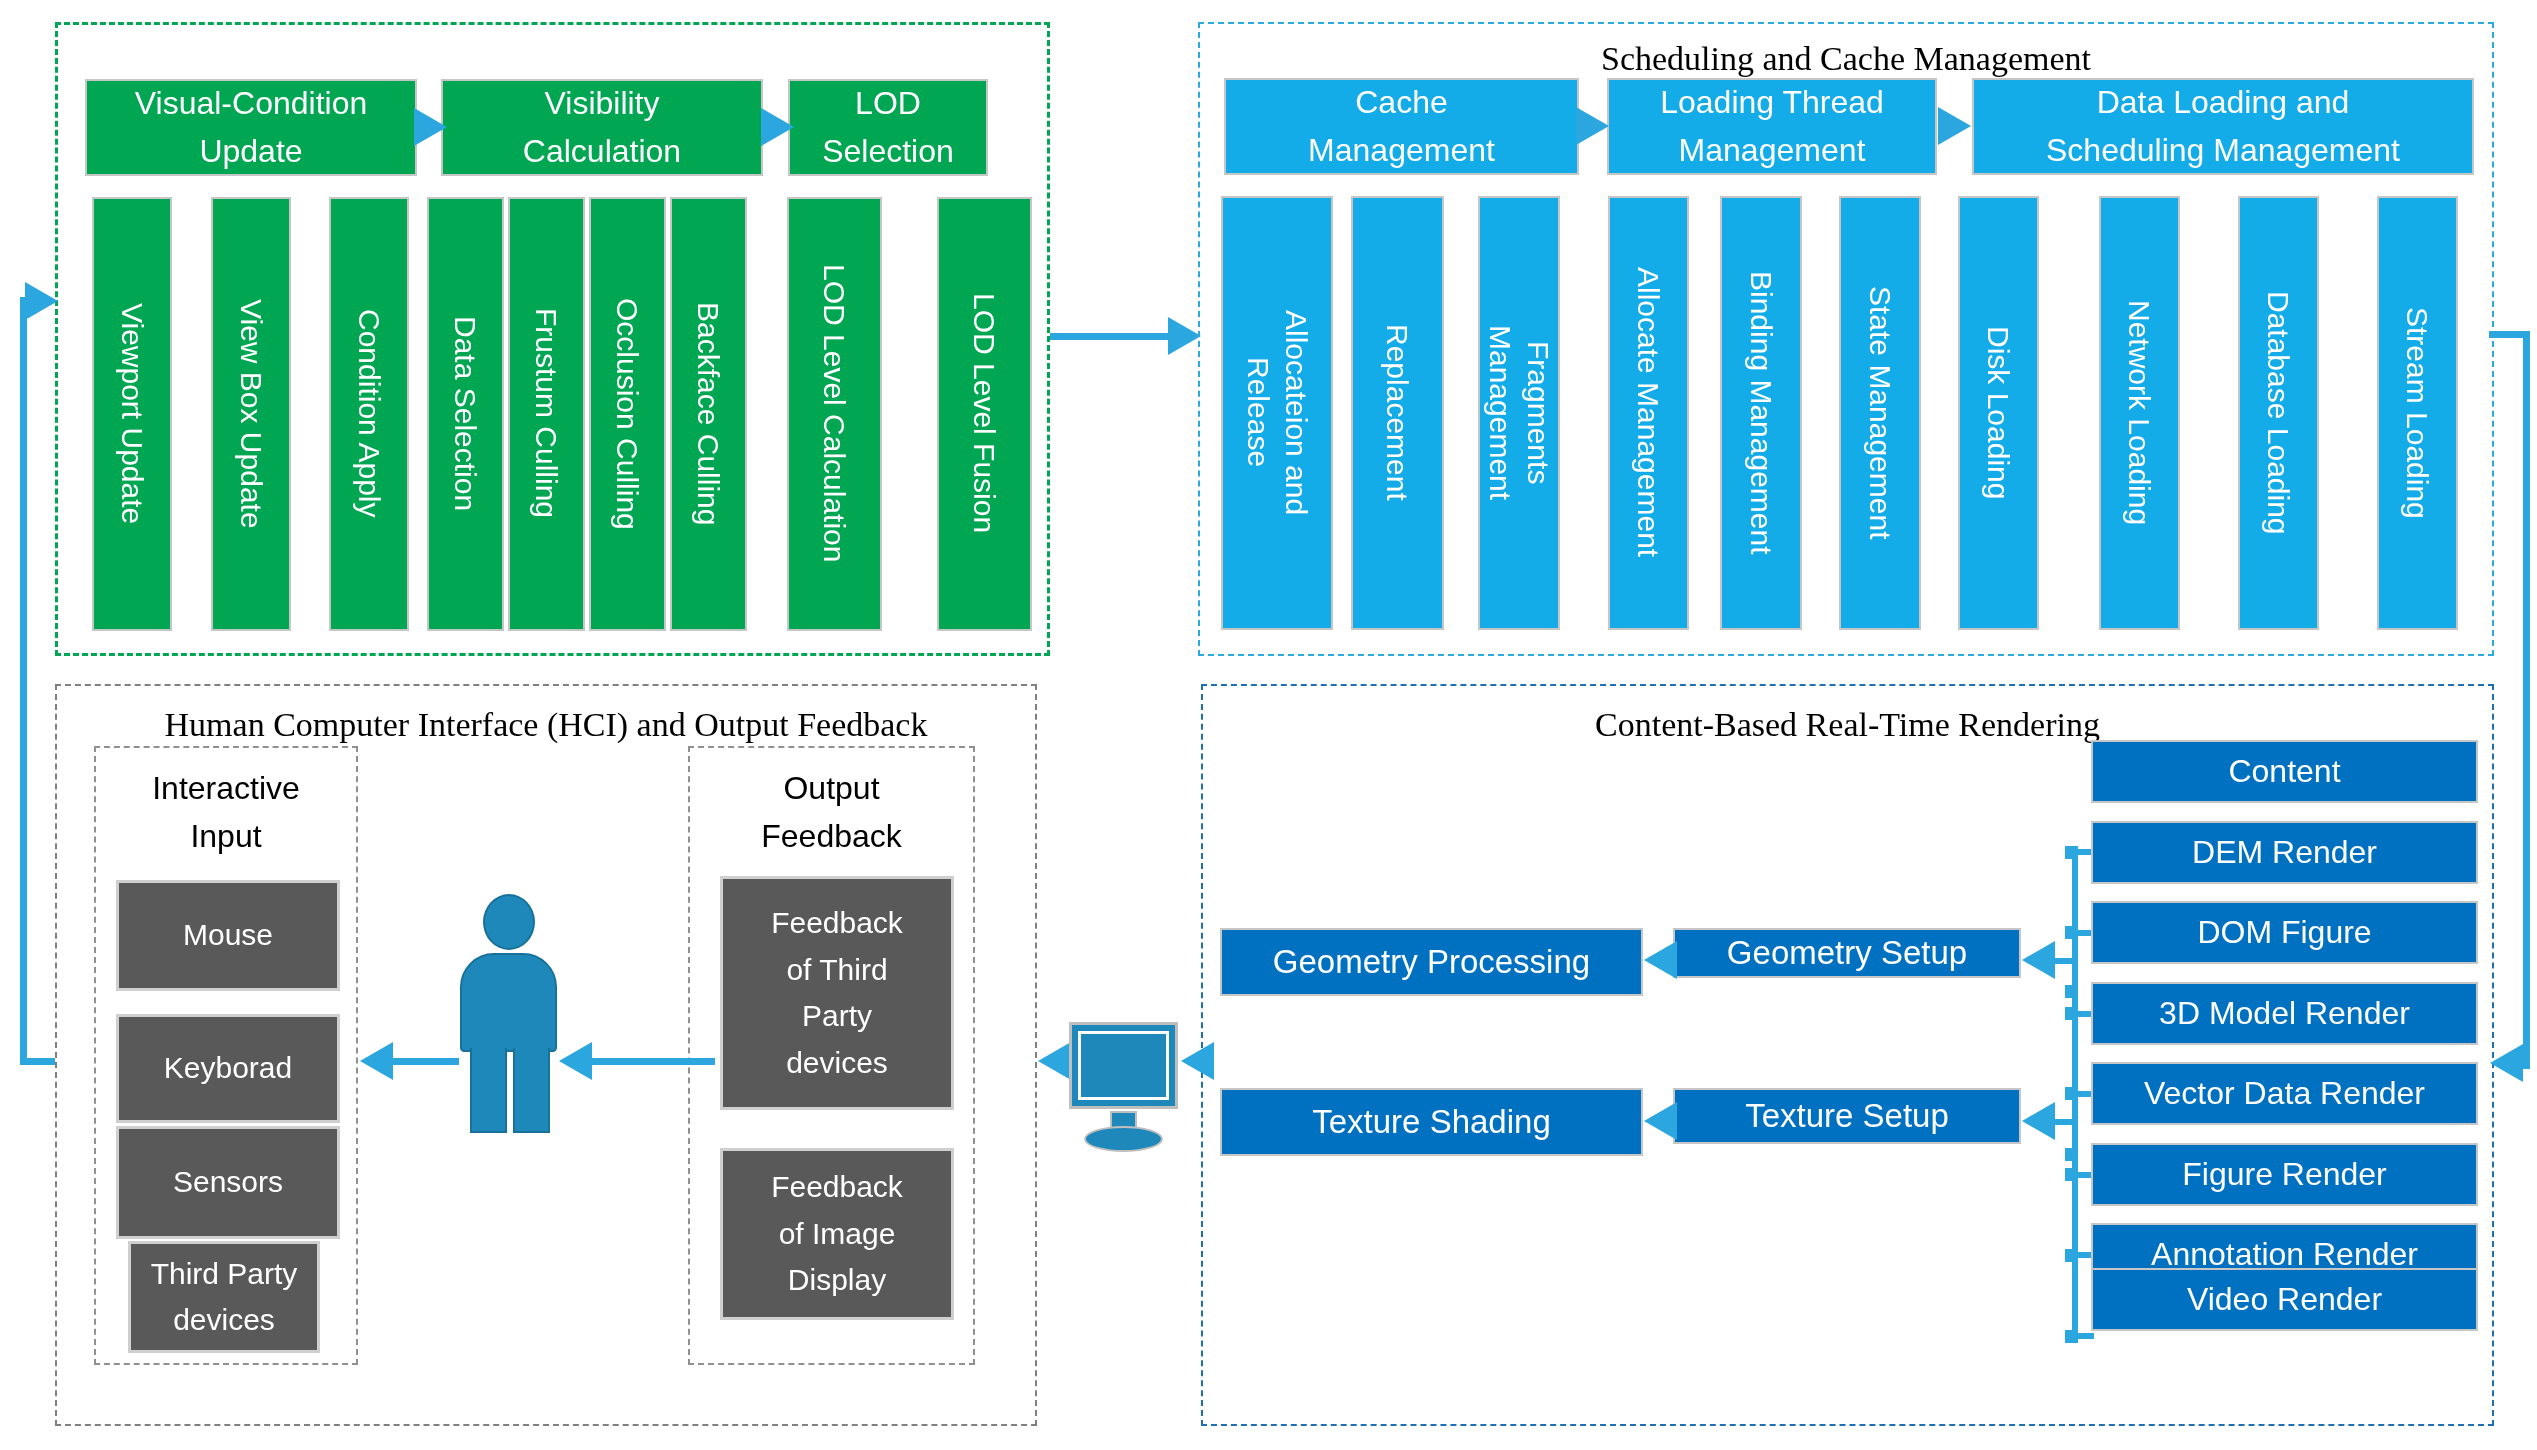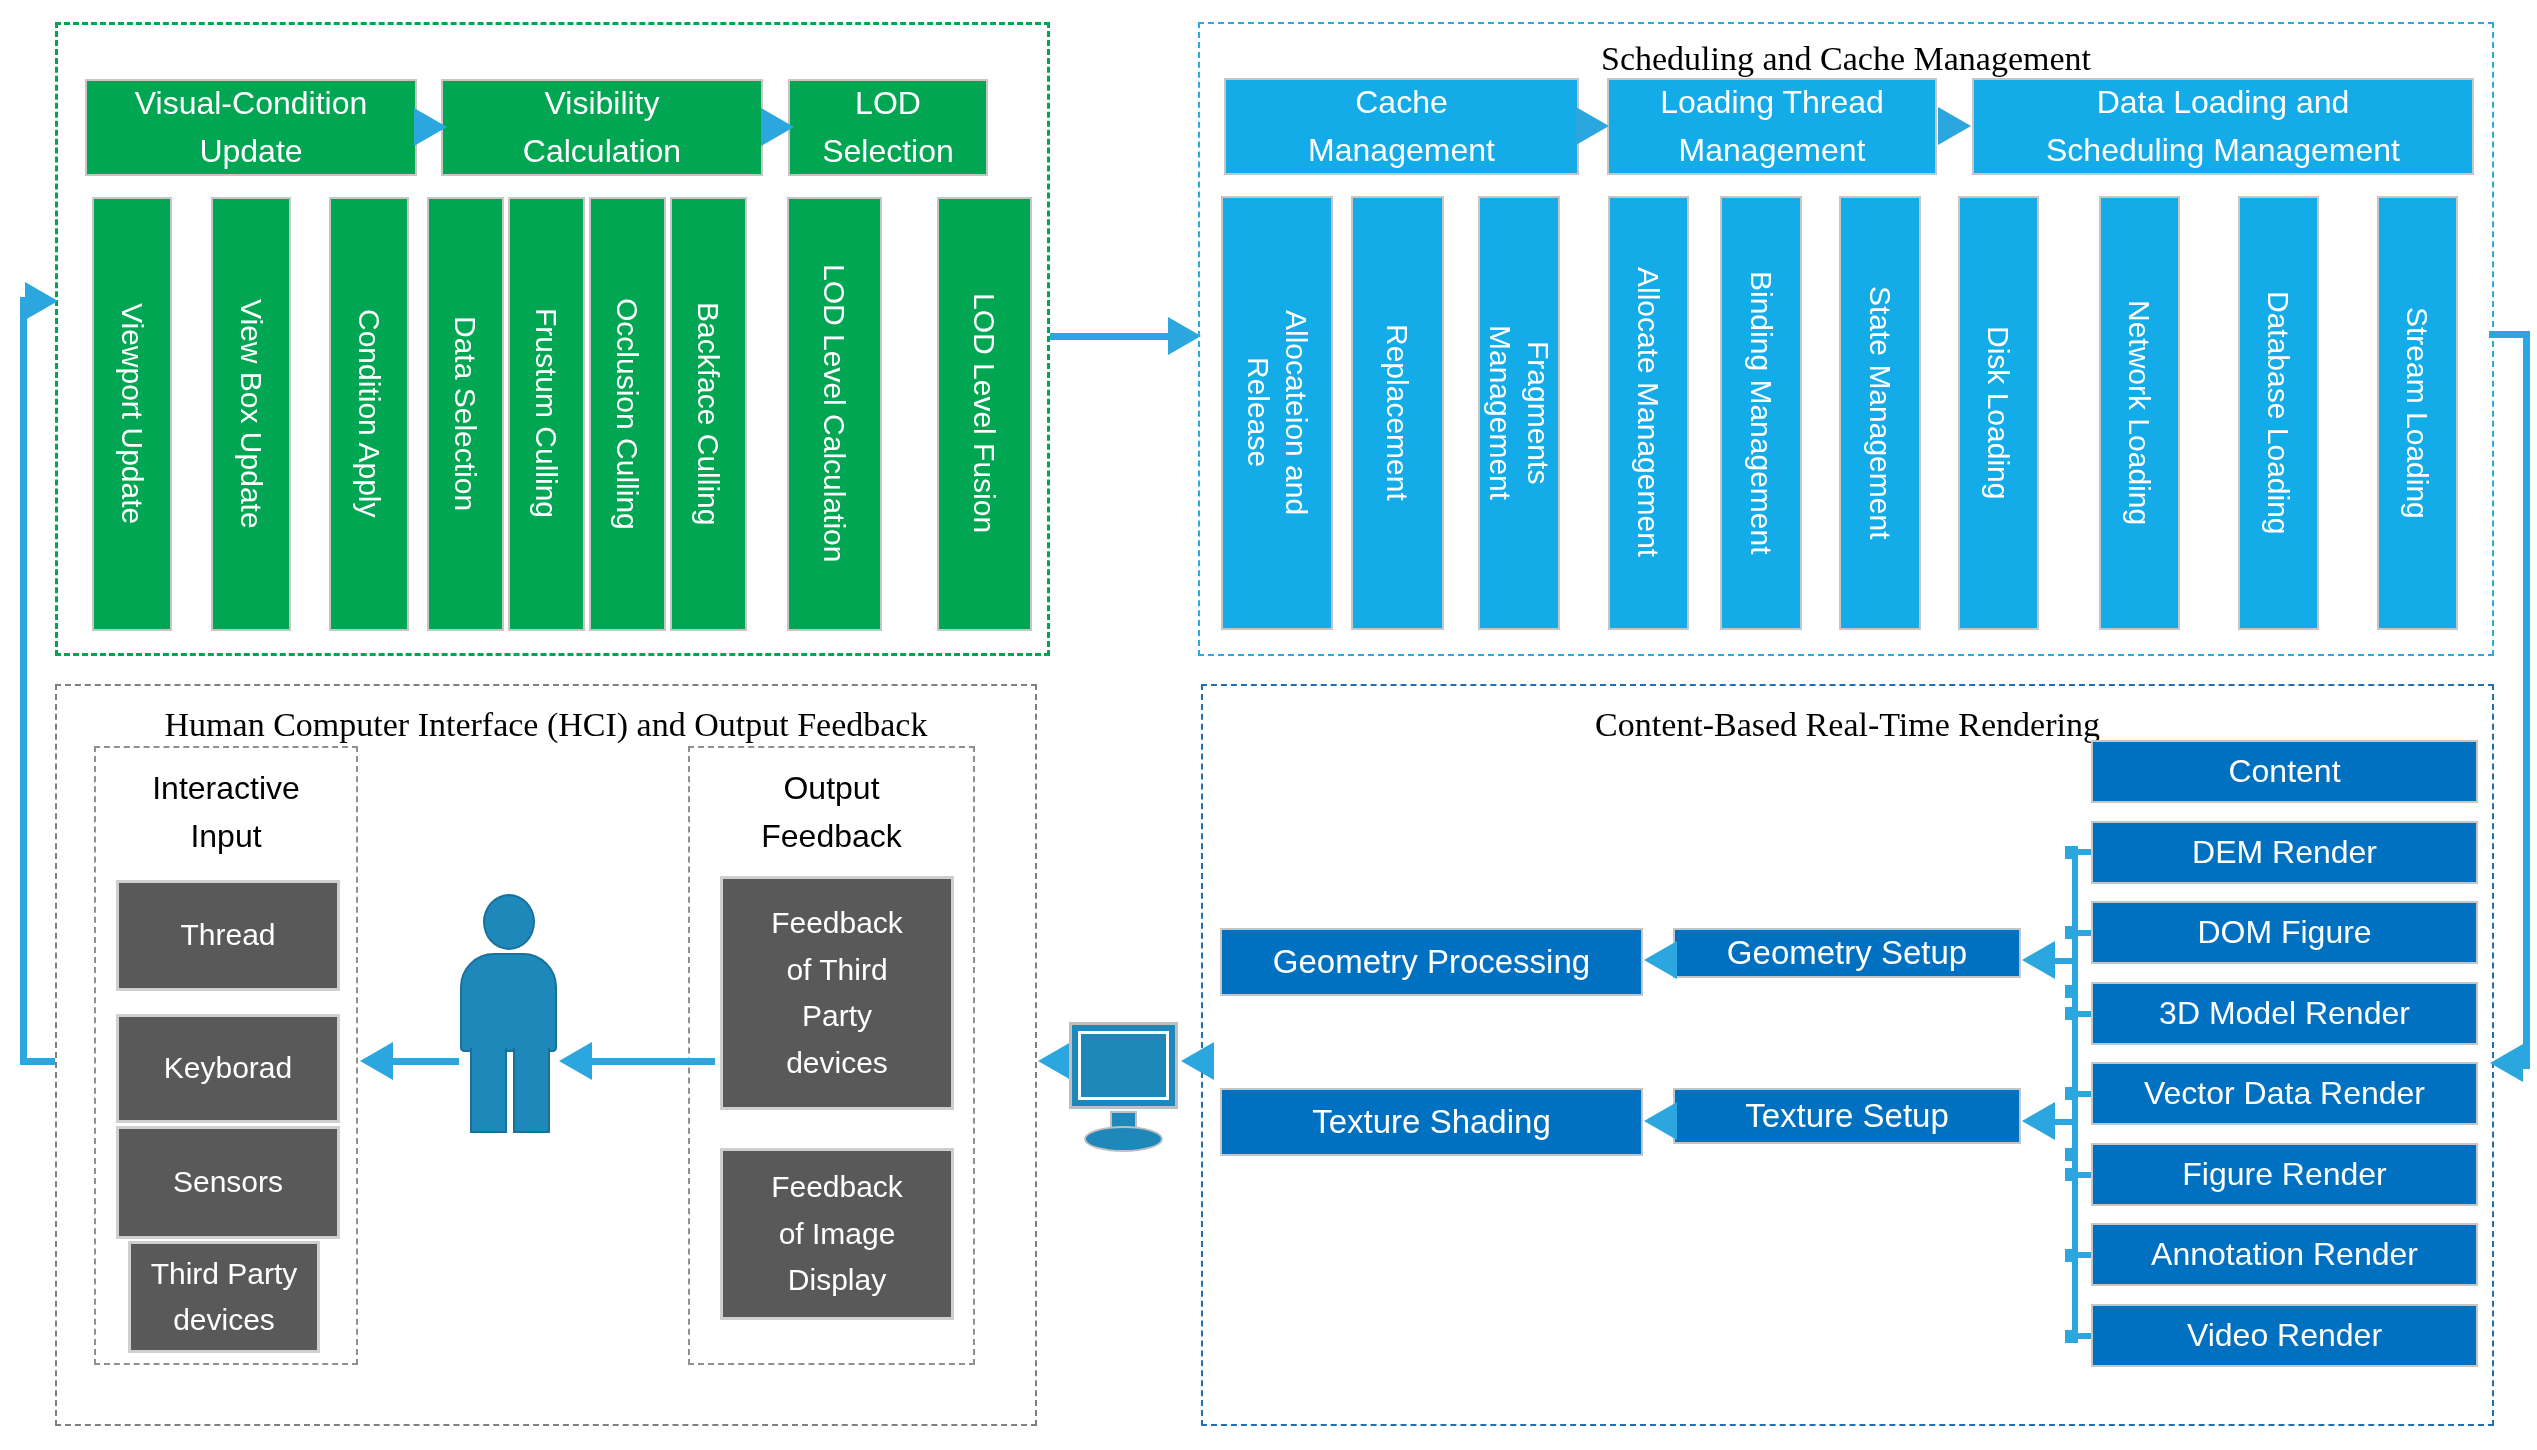--- a/index.html
+++ b/index.html
@@ -115,21 +115,21 @@
     <div class="vbox bg-cyan" style="left:1038px;width:81px">Database Loading</div>
     <div class="vbox bg-cyan" style="left:1177px;width:81px">Stream Loading</div>
   </div>
 
   <div class="sec sec-hci">
     <div class="sec-title" style="top:20px">Human Computer Interface (HCI) and Output Feedback</div>
 
     <div class="inner-box" style="left:37px;width:264px">
       <div class="inner-title">Interactive
 Input</div>
-      <div class="gray-box" style="left:20px;width:224px;top:132px;height:111px">Thread</div>
+      <div class="gray-box" style="left:20px;width:224px;top:132px;height:111px">Mouse</div>
       <div class="gray-box" style="left:20px;width:224px;top:266px;height:109px">Keyborad</div>
       <div class="gray-box" style="left:20px;width:224px;top:378px;height:113px">Sensors</div>
       <div class="gray-box" style="left:32px;width:192px;top:493px;height:112px">Third Party
 devices</div>
     </div>
 
     <div>
       <div class="p-head" style="left:426px;top:208px"></div>
       <div class="p-torso" style="left:403px;top:267px"></div>
       <div class="p-leg" style="left:413px;top:362px"></div>
@@ -182,21 +182,21 @@
     <div class="nub" style="left:862px;top:563px"></div>
     <div class="nub" style="left:862px;top:644px"></div>
 
     <div class="render-box" style="top:54px">Content</div>
     <div class="render-box" style="top:135px">DEM Render</div>
     <div class="render-box" style="top:215px">DOM Figure</div>
     <div class="render-box" style="top:296px">3D Model Render</div>
     <div class="render-box" style="top:376px">Vector Data Render</div>
     <div class="render-box" style="top:457px">Figure Render</div>
     <div class="render-box" style="top:537px">Annotation Render</div>
-    <div class="render-box" style="top:618px">Video Render</div>
+    <div class="render-box" style="top:582px">Video Render</div>
   </div>
 
   <div class="aline" style="left:1050px;top:333px;width:122px;height:7.2px"></div>
   <div class="ah-r" style="left:1168px;top:317px"></div>
 
   <div class="aline" style="left:20px;top:1058px;width:35px;height:7.2px"></div>
   <div class="aline" style="left:20px;top:297px;width:7.2px;height:768px"></div>
   <div class="aline" style="left:20px;top:297px;width:10px;height:7.2px"></div>
   <div class="ah-r" style="left:25px;top:282px"></div>
 

